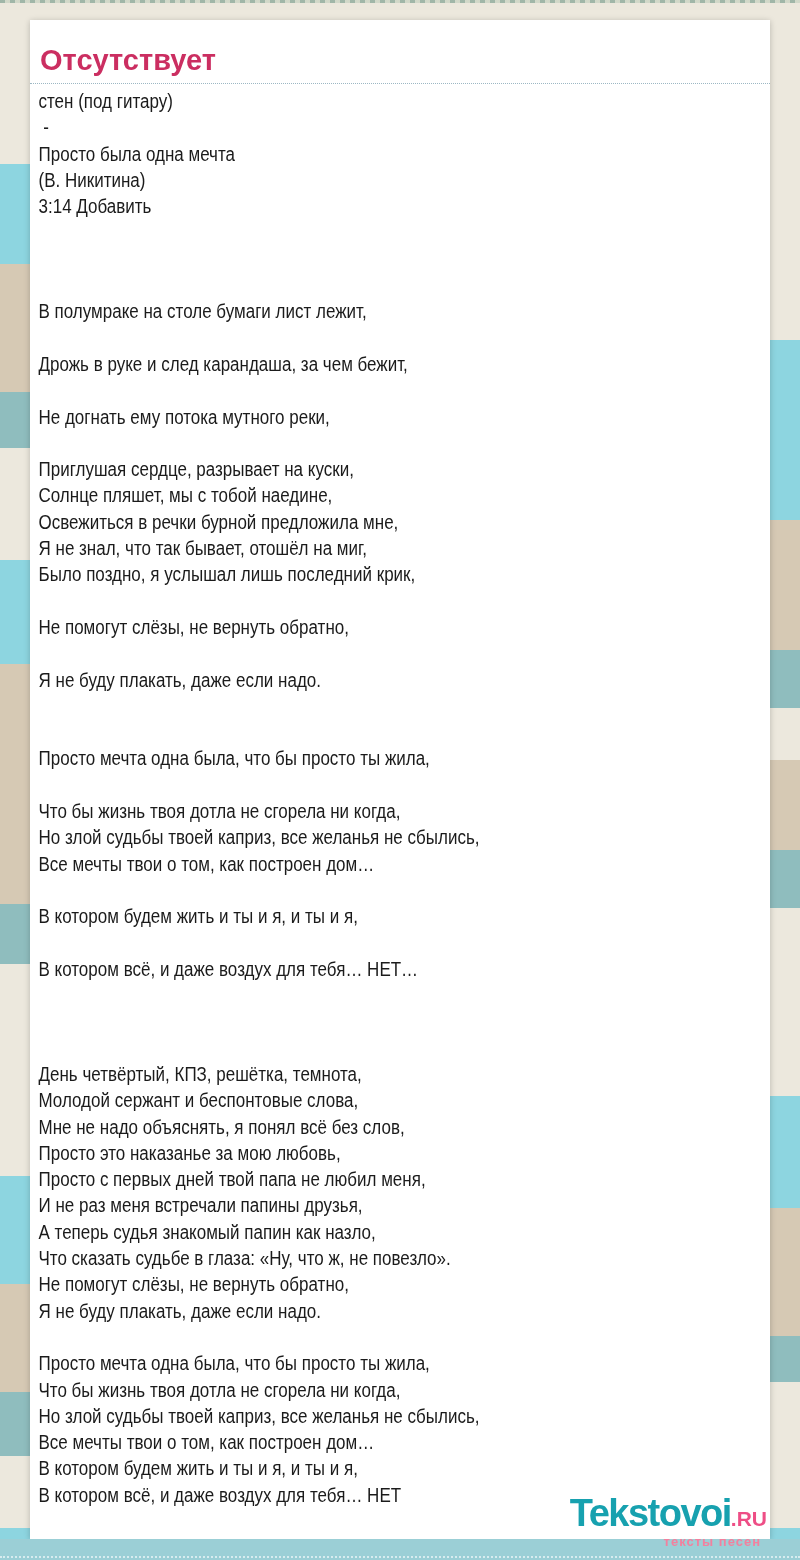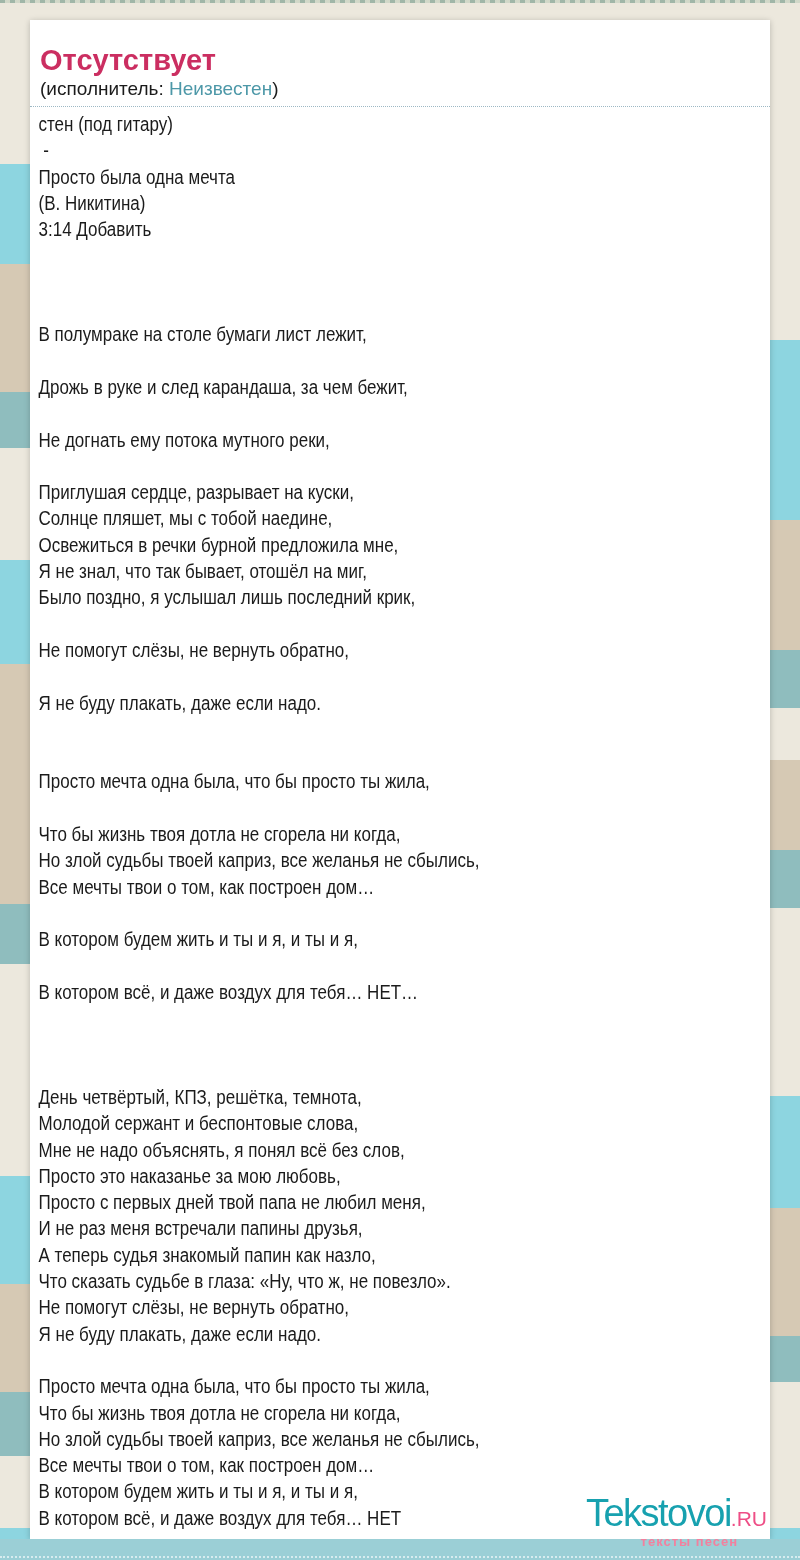--- a/index.html
+++ b/index.html
@@ -125,51 +125,50 @@
 
   
   .logo {
     position: absolute;
     top: 1495px; right: 33px;
     text-align: right;
     z-index: 4;
     cursor: pointer;
   }
   .logo-main {
-    font-weight: 400;
+    font-weight: 700;
     font-size: 38px;
     line-height: 36px;
     letter-spacing: -1.5px;
     color: var(--logo-teal, #17a1af);
   }
   .logo-tld {
     font-size: 21px;
     letter-spacing: 0;
     color: var(--logo-pink, #ee4e86);
   }
   .logo-tagline {
     margin-top: -3px;
-    margin-right: 29px;
+    margin-right: 6px;
     font-weight: 700;
     font-size: 13px;
     letter-spacing: 1px;
     color: var(--tagline-pink, #f2809e);
   }
 </style>
 </head>
 <body>
 
 <div class="bg-col bg-left"></div>
 <div class="bg-col bg-right"></div>
 <div class="top-trim"></div>
 
 <div class="paper">
   <div class="header">
     <h1 class="title">Отсутствует</h1>
-    <div class="artist-line"><span>(исполнитель: </span><a class="artist-link">Неизвестен</a><span>)</span></div>
   </div>
   <div class="lyrics">стен (под гитару)
  - 
 Просто была одна мечта
 (В. Никитина)
 3:14 Добавить
 
 
 
 В полумраке на столе бумаги лист лежит,

